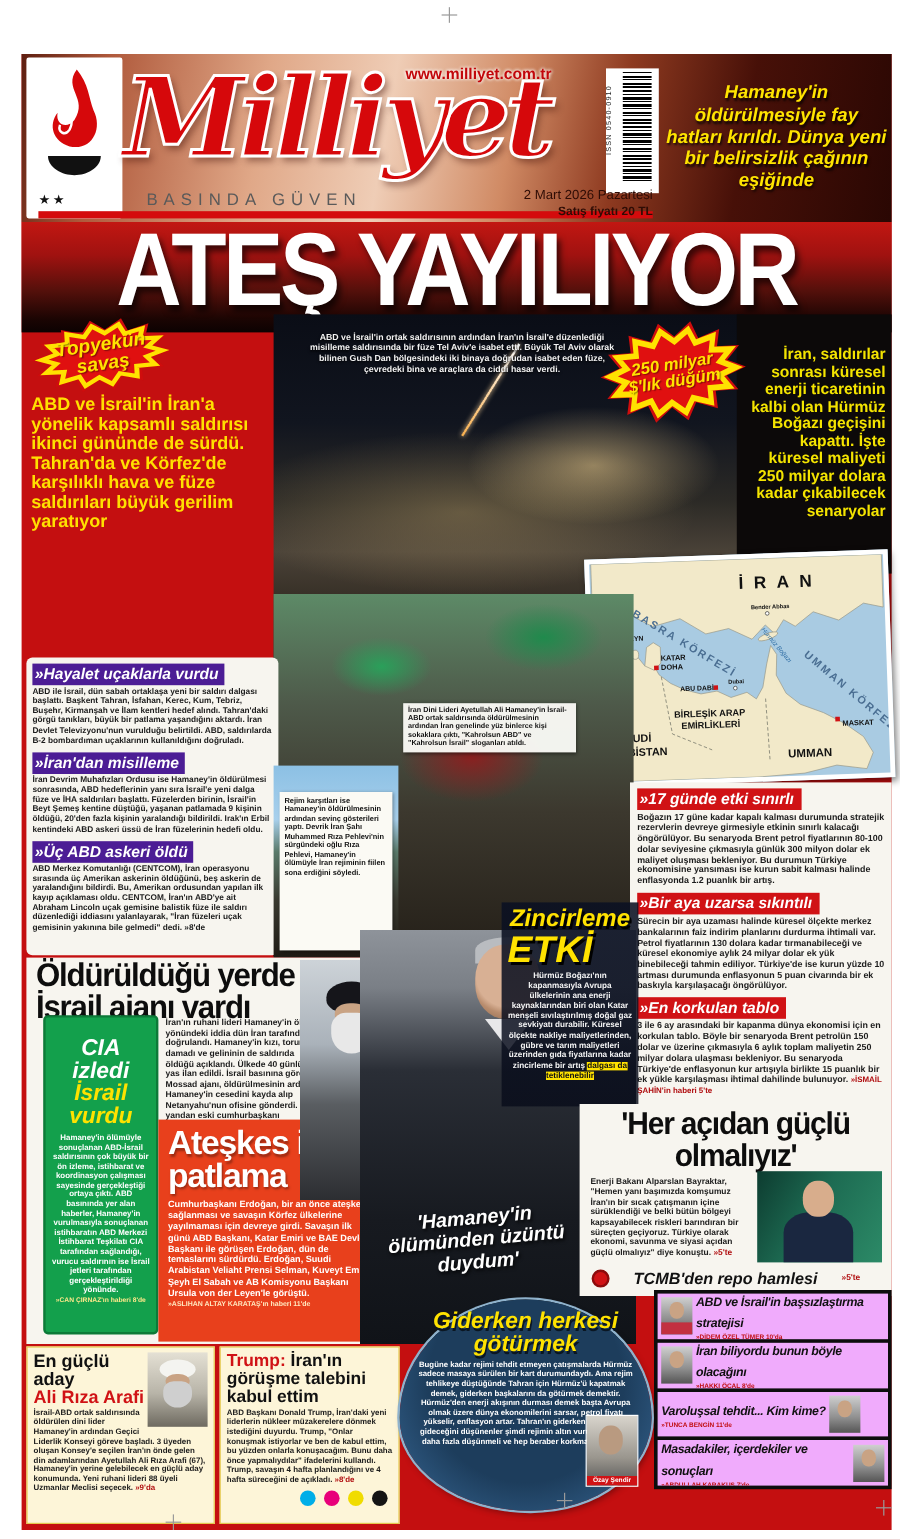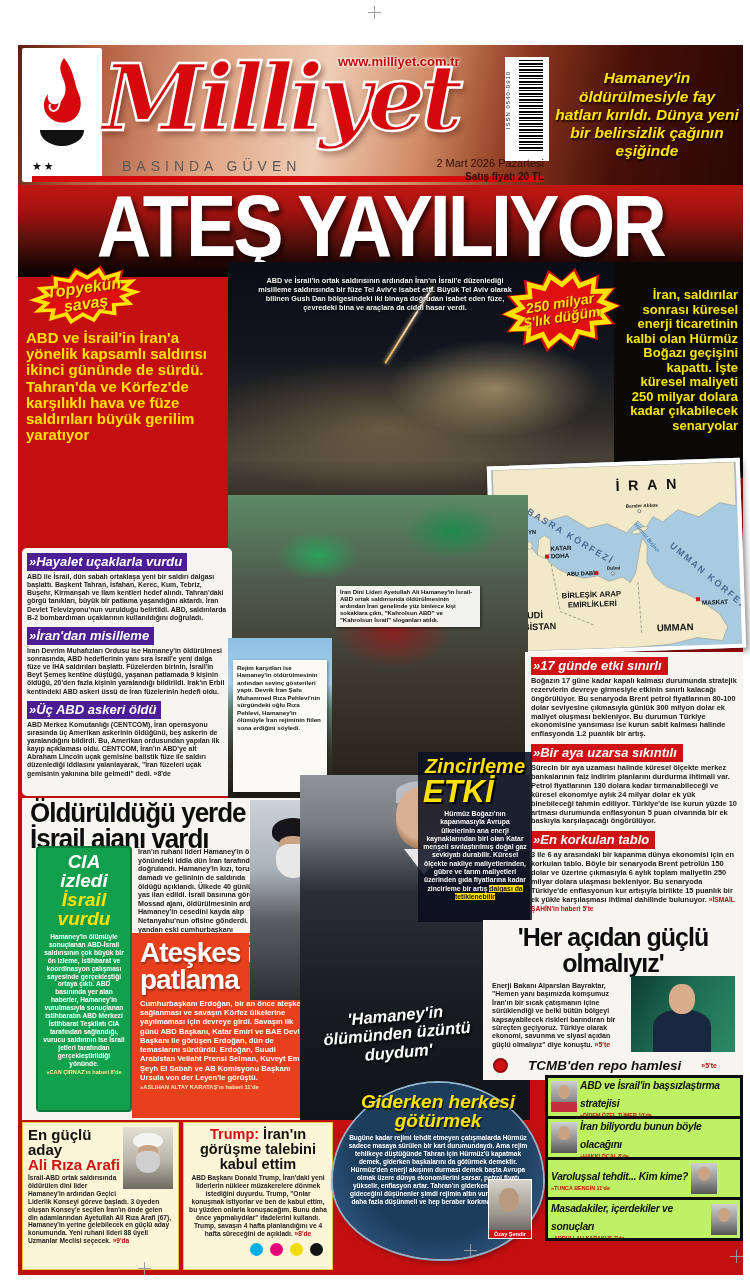--- a/index.html
+++ b/index.html
@@ -119,21 +119,21 @@
   #chain-t2{font-size:31px;font-weight:900;font-style:italic;color:#ffe200;text-align:left;
     text-shadow:2px 2px 0 #000;line-height:1;margin-bottom:3px;}
   #chain-body{font-size:6.8px;line-height:1.22;font-weight:600;color:#f5f5f5;text-align:center;}
   #chain-hl{background:#ffe200;color:#111;}
 
   
   #agent-panel{left:22px;top:798px;width:313px;height:322px;background:#f7f5ef;z-index:5;overflow:hidden;}
   #agent-h{left:8px;top:2px;width:280px;font-size:26px;font-weight:900;line-height:.95;color:#0d0d0d;
     letter-spacing:-1px;transform:scaleY(1.05);transform-origin:top left;}
   #cia-box{left:14px;top:48px;width:96px;height:266px;background:#13a04c;border:2px solid #0c7a38;
-    border-radius:4px;box-sizing:border-box;padding:4px 5px;text-align:center;}
+    border-radius:4px;box-sizing:border-box;padding:16px 5px;text-align:center;}
   #cia-t1{font-size:19px;font-weight:bold;font-style:italic;color:#fff;line-height:1;}
   #cia-t2,#cia-t3{font-size:19px;font-weight:bold;font-style:italic;color:#ffe200;line-height:1;}
   #cia-body{margin-top:5px;font-size:6.6px;line-height:1.2;font-weight:700;color:#fff;}
   #cia-credit{margin-top:2px;font-size:5.6px;font-weight:bold;color:#ffe98a;}
   #agent-body{left:116px;top:50px;width:132px;font-size:7.1px;line-height:1.22;font-weight:600;color:#1b1b1b;}
   #agent-ref{color:#b00d0f;font-weight:bold;}
 
   
   #khamenei-photo{left:250px;top:800px;width:85px;height:200px;z-index:7;overflow:hidden;
     background:linear-gradient(180deg,#cdd3d8 0%,#aab2ba 35%,#5a5e62 60%,#2c2e32 100%);}
@@ -173,42 +173,42 @@
   #bay-head{position:absolute;left:38px;top:8px;width:26px;height:30px;background:#d8ad8c;border-radius:46%;}
   #bay-suit{position:absolute;left:22px;top:34px;width:58px;height:42px;background:#1a2740;border-radius:40% 40% 0 0;}
   #tcmb-row{position:absolute;left:10px;top:138px;display:flex;align-items:center;gap:20px;}
   #tcmb-dot{width:11px;height:11px;border-radius:50%;background:#d01215;border:2px solid #8c0b0c;}
   #tcmb-text{font-size:13.5px;font-weight:bold;font-style:italic;color:#111;}
   #tcmb-ref{font-size:7px;font-weight:bold;color:#b00d0f;}
 
   
   #columnists{left:545px;top:1075px;width:198px;height:166px;background:#0d0d0d;z-index:10;
     padding:3px;box-sizing:border-box;display:flex;flex-direction:column;gap:3px;}
-  .col-row{flex:1;background:#bef264;display:flex;align-items:center;gap:3px;padding:2px 3px;overflow:hidden;}
+  .col-row{flex:1;background:#f0abfc;display:flex;align-items:center;gap:3px;padding:2px 3px;overflow:hidden;}
   .col-photo{width:26px;height:31px;flex:0 0 26px;background:linear-gradient(180deg,#cfcfcf,#8e8e8e 60%,#555);
     position:relative;overflow:hidden;}
   .col-photo::after{content:"";position:absolute;left:7px;top:4px;width:12px;height:14px;
     background:#c9a384;border-radius:46%;}
   .col-photo.red::before{content:"";position:absolute;left:0;bottom:0;width:100%;height:10px;background:#c23040;}
   .col-title{font-size:10.3px;font-weight:bold;font-style:italic;line-height:1;color:#111;letter-spacing:-.3px;}
   .col-author{font-size:5.4px;font-weight:bold;color:#c00d0f;display:block;margin-top:1px;}
 
   
   .cream-box{background:#fdf5d8;border:1px solid #e4c84e;z-index:10;box-sizing:border-box;
     padding:4px 5px;overflow:hidden;}
   #arafi-box{left:22px;top:1122px;width:157px;height:148px;}
   #arafi-h1{font-size:15px;font-weight:900;color:#111;line-height:1;}
   #arafi-h2{font-size:15px;font-weight:900;color:#d01215;line-height:1;margin-bottom:2px;}
   #arafi-photo{float:right;width:50px;height:62px;margin:0 0 2px 3px;overflow:hidden;position:relative;
     background:linear-gradient(180deg,#e4e0d4,#b8b4a8 55%,#6e6a60);}
   #arafi-photo .turban2{position:absolute;left:10px;top:6px;width:30px;height:16px;background:#f4f4f0;border-radius:50%;}
   #arafi-photo .beard2{position:absolute;left:13px;top:24px;width:24px;height:22px;background:#cfcfcf;border-radius:40% 40% 55% 55%;}
   #arafi-photo .face2{position:absolute;left:15px;top:18px;width:20px;height:12px;background:#c9a384;border-radius:45%;}
   #arafi-body{font-size:6.6px;line-height:1.2;font-weight:600;color:#1b1b1b;}
-  #trump-box{left:183px;top:1122px;width:150px;height:148px;text-align:center;}
+  #trump-box{left:183px;top:1122px;width:150px;height:148px;}
   #trump-h{font-size:14.5px;font-weight:900;line-height:1.02;color:#111;margin-bottom:3px;}
   #trump-h .red{color:#d01215;}
   #trump-body{font-size:6.6px;line-height:1.2;font-weight:600;color:#1b1b1b;}
   .ref-red{color:#b00d0f;font-weight:bold;}
 
   
   #farewell{left:333px;top:1083px;width:210px;height:176px;z-index:10;
     background:radial-gradient(ellipse at 50% 40%,#1d3d5c 0 55%,#2c557c 80%,#6d94b4 100%);
     border-radius:50% 50% 48% 52%/56% 56% 44% 44%;
     box-shadow:0 0 0 2px #8fb2cc,2px 3px 6px rgba(0,0,0,.4);

